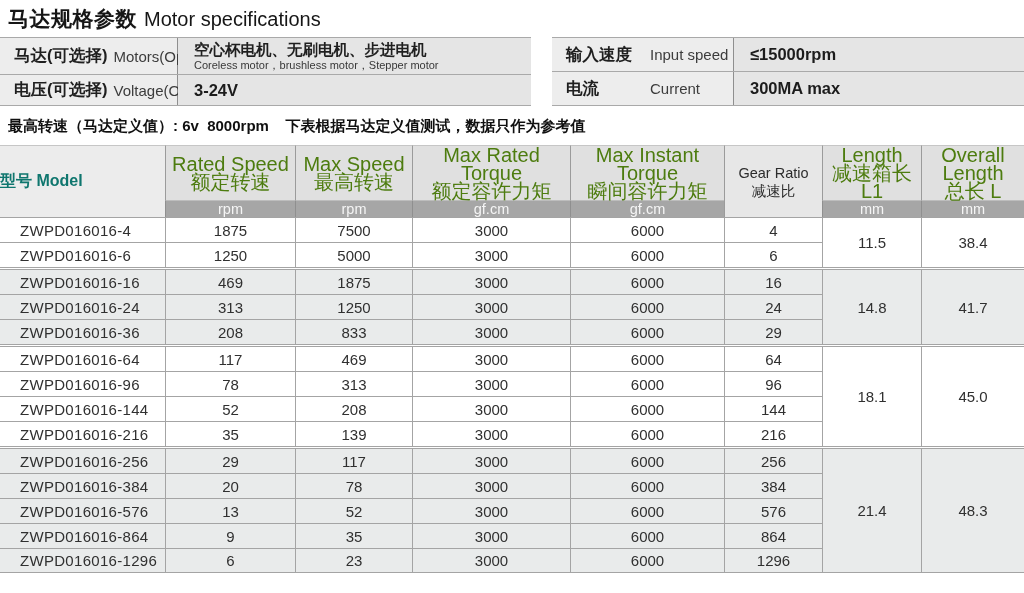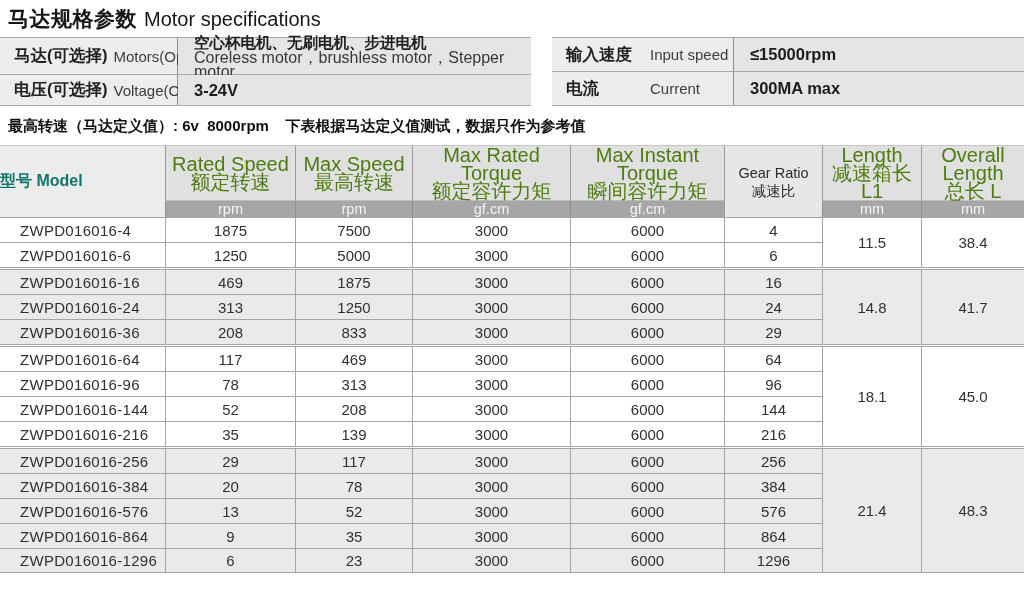--- a/index.html
+++ b/index.html
@@ -33,21 +33,21 @@
   .left  .spec-label { width:178px; }
   .right .spec-label { width:182px; }
   .right .spec-label .zh { min-width:78px; }
   .spec-label .zh { font-weight:bold; font-size:16.5px; color:#1f1f1f; white-space:nowrap; }
   .spec-label .en { font-size:15px; color:#3c3c3c; margin-left:6px; white-space:nowrap; }
   .spec-value {
     flex:1; background:#e5e5e5; display:flex; flex-direction:column;
     justify-content:center; padding-left:16px;
   }
   .spec-value .value-zh { font-size:15.5px; font-weight:600; line-height:17px; color:#1f1f1f; }
-  .spec-value .value-en { font-size:16px; font-weight:400; line-height:14px; color:#383838; }
+  .spec-value .value-en { font-size:11px; font-weight:400; line-height:14px; color:#383838; }
   .spec-value.big { font-size:16.5px; font-weight:600; color:#1c1c1c; }
 
   
   .note { margin:11px 0 0 8px; font-weight:bold; font-size:15px; color:#101010; white-space:pre; }
 
   
   table.motor { width:1024px; border-collapse:separate; border-spacing:0; table-layout:fixed; margin-top:9px; }
   table.motor th, table.motor td { box-sizing:border-box; padding:0; }
 
   thead th { font-weight:400; vertical-align:middle; text-align:center; }

